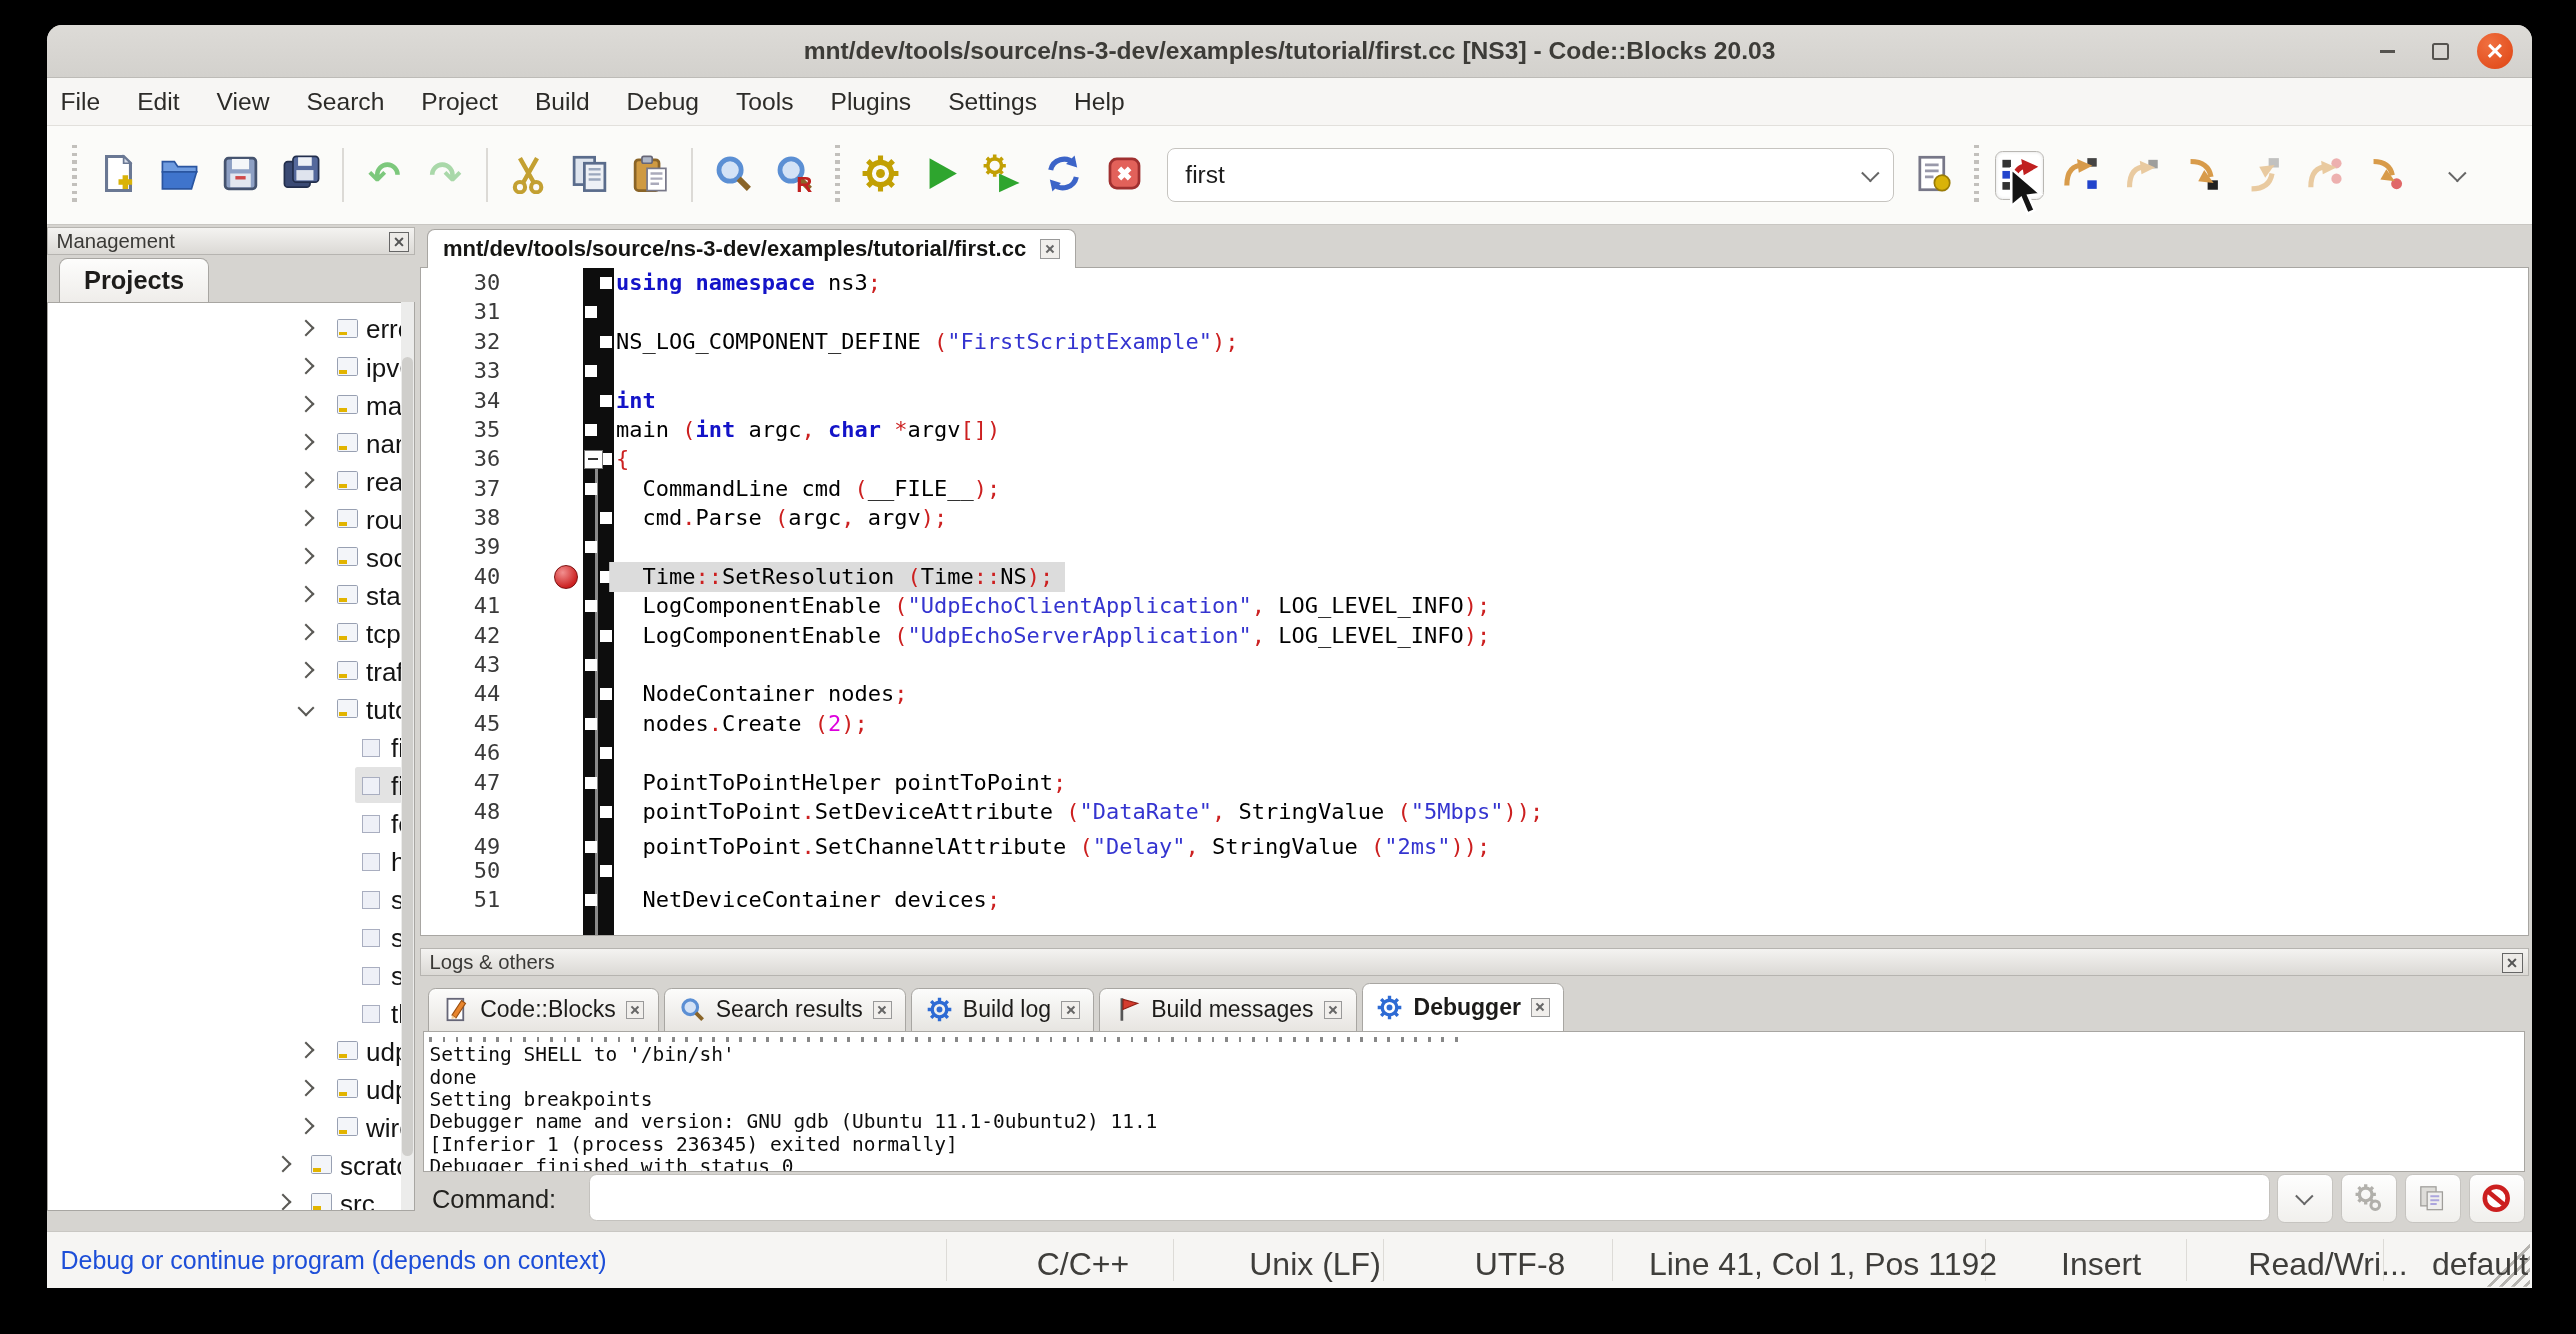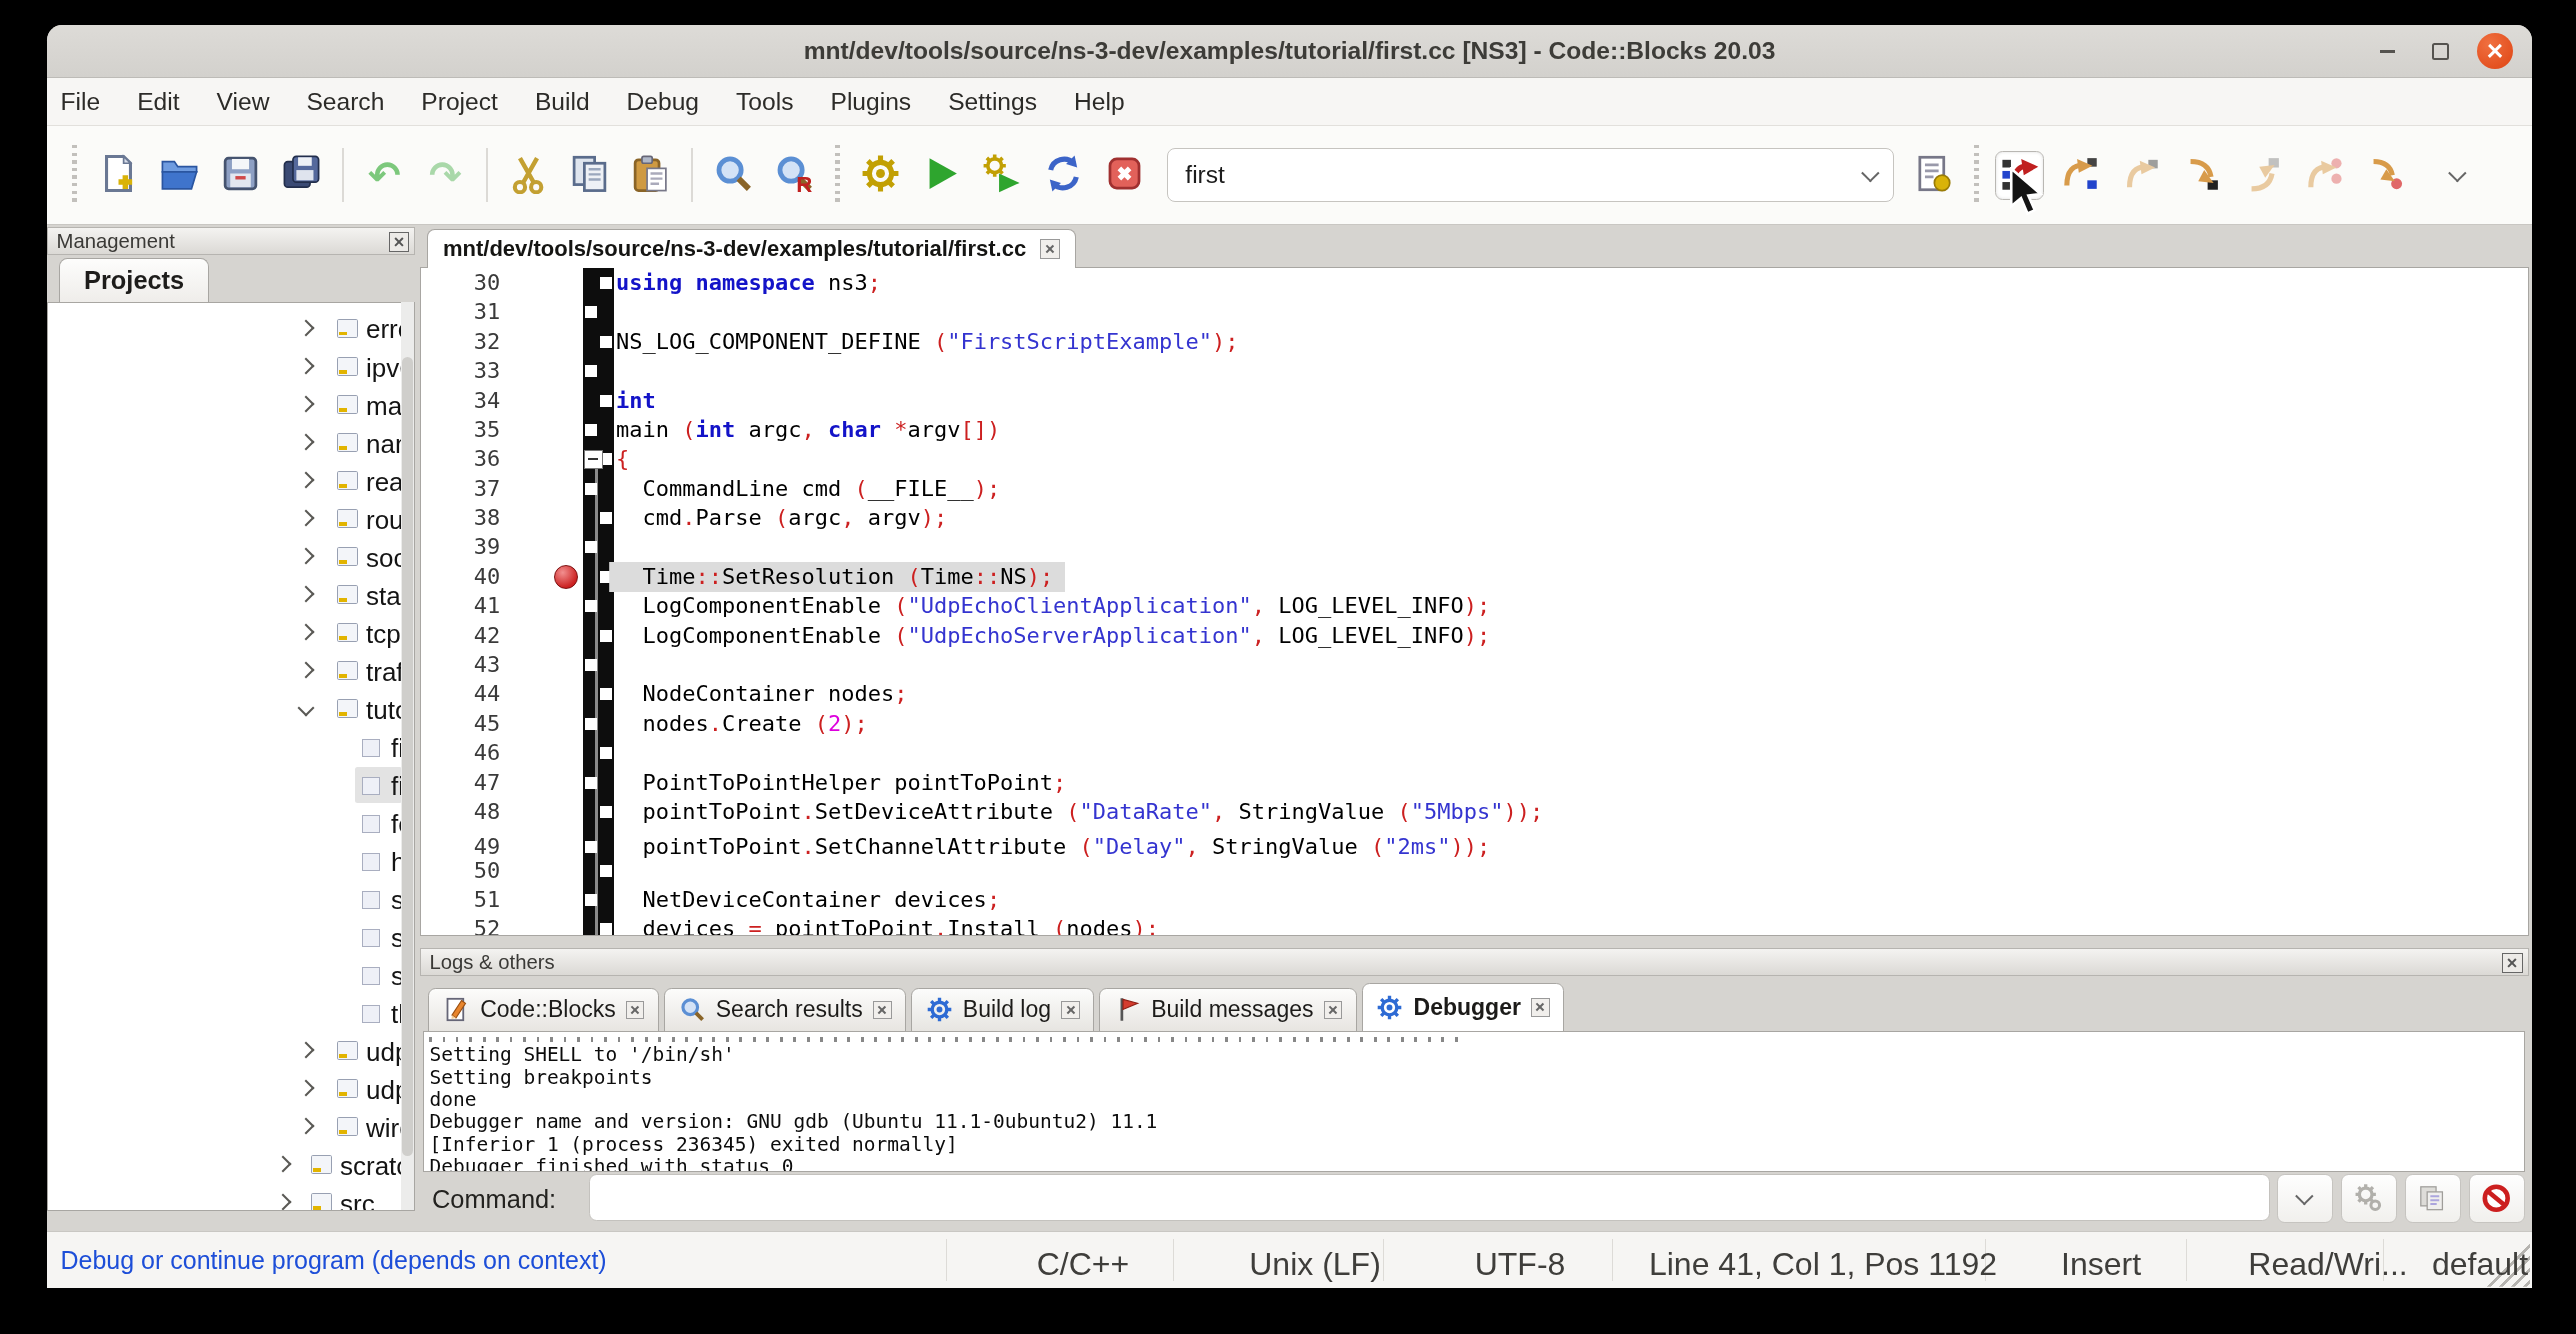--- a/index.html
+++ b/index.html
@@ -619,25 +619,20 @@
             <div class="cline" style="top: 588px;">
               <span class="lnum">50</span>
               <span class="sq" style="left: 179px;"></span>
               <span class="ctext"></span>
             </div>
             <div class="cline" style="top: 617px;">
               <span class="lnum">51</span>
               <span class="sq" style="left: 164px;"></span>
               <span class="ctext"><span class="tk-t">  NetDeviceContainer devices</span><span class="tk-p">;</span></span>
             </div>
-            <div class="cline" style="top: 646px;">
-              <span class="lnum">52</span>
-              <span class="sq" style="left: 179px;"></span>
-              <span class="ctext"><span class="tk-t">  devices </span><span class="tk-p">=</span><span class="tk-t"> pointToPoint</span><span class="tk-p">.</span><span class="tk-t">Install </span><span class="tk-p">(</span><span class="tk-t">nodes</span><span class="tk-p">);</span></span>
-            </div>
           </div>
     </div>
 
     <div class="logs">
       <div class="caption">
         <span class="caption-text">Logs &amp; others</span>
         <span class="cap-x">
               <span class="xmark"></span>
             </span>
       </div>
@@ -706,22 +701,22 @@
               </span>
               <span class="ltab-label">Debugger</span>
               <span class="xbox">
                 <span class="xmark"></span>
               </span>
             </div>
           </div>
       <div class="log-text" id="loglines">
         <div class="logclip"></div>
       <div class="log-line">Setting SHELL to '/bin/sh'</div>
+            <div class="log-line">done</div>
             <div class="log-line">Setting breakpoints</div>
-            <div class="log-line">done</div>
             <div class="log-line">Debugger name and version: GNU gdb (Ubuntu 11.1-0ubuntu2) 11.1</div>
             <div class="log-line">[Inferior 1 (process 236345) exited normally]</div>
             <div class="log-line">Debugger finished with status 0</div>
           </div>
       <div class="cmdrow">
         <span class="cmd-label">Command:</span>
         <input class="cmd-input" value="" style="">
         <div class="cmd-btn" style="right:196px;">
           <span class="chev chev-down"></span>
         </div>

